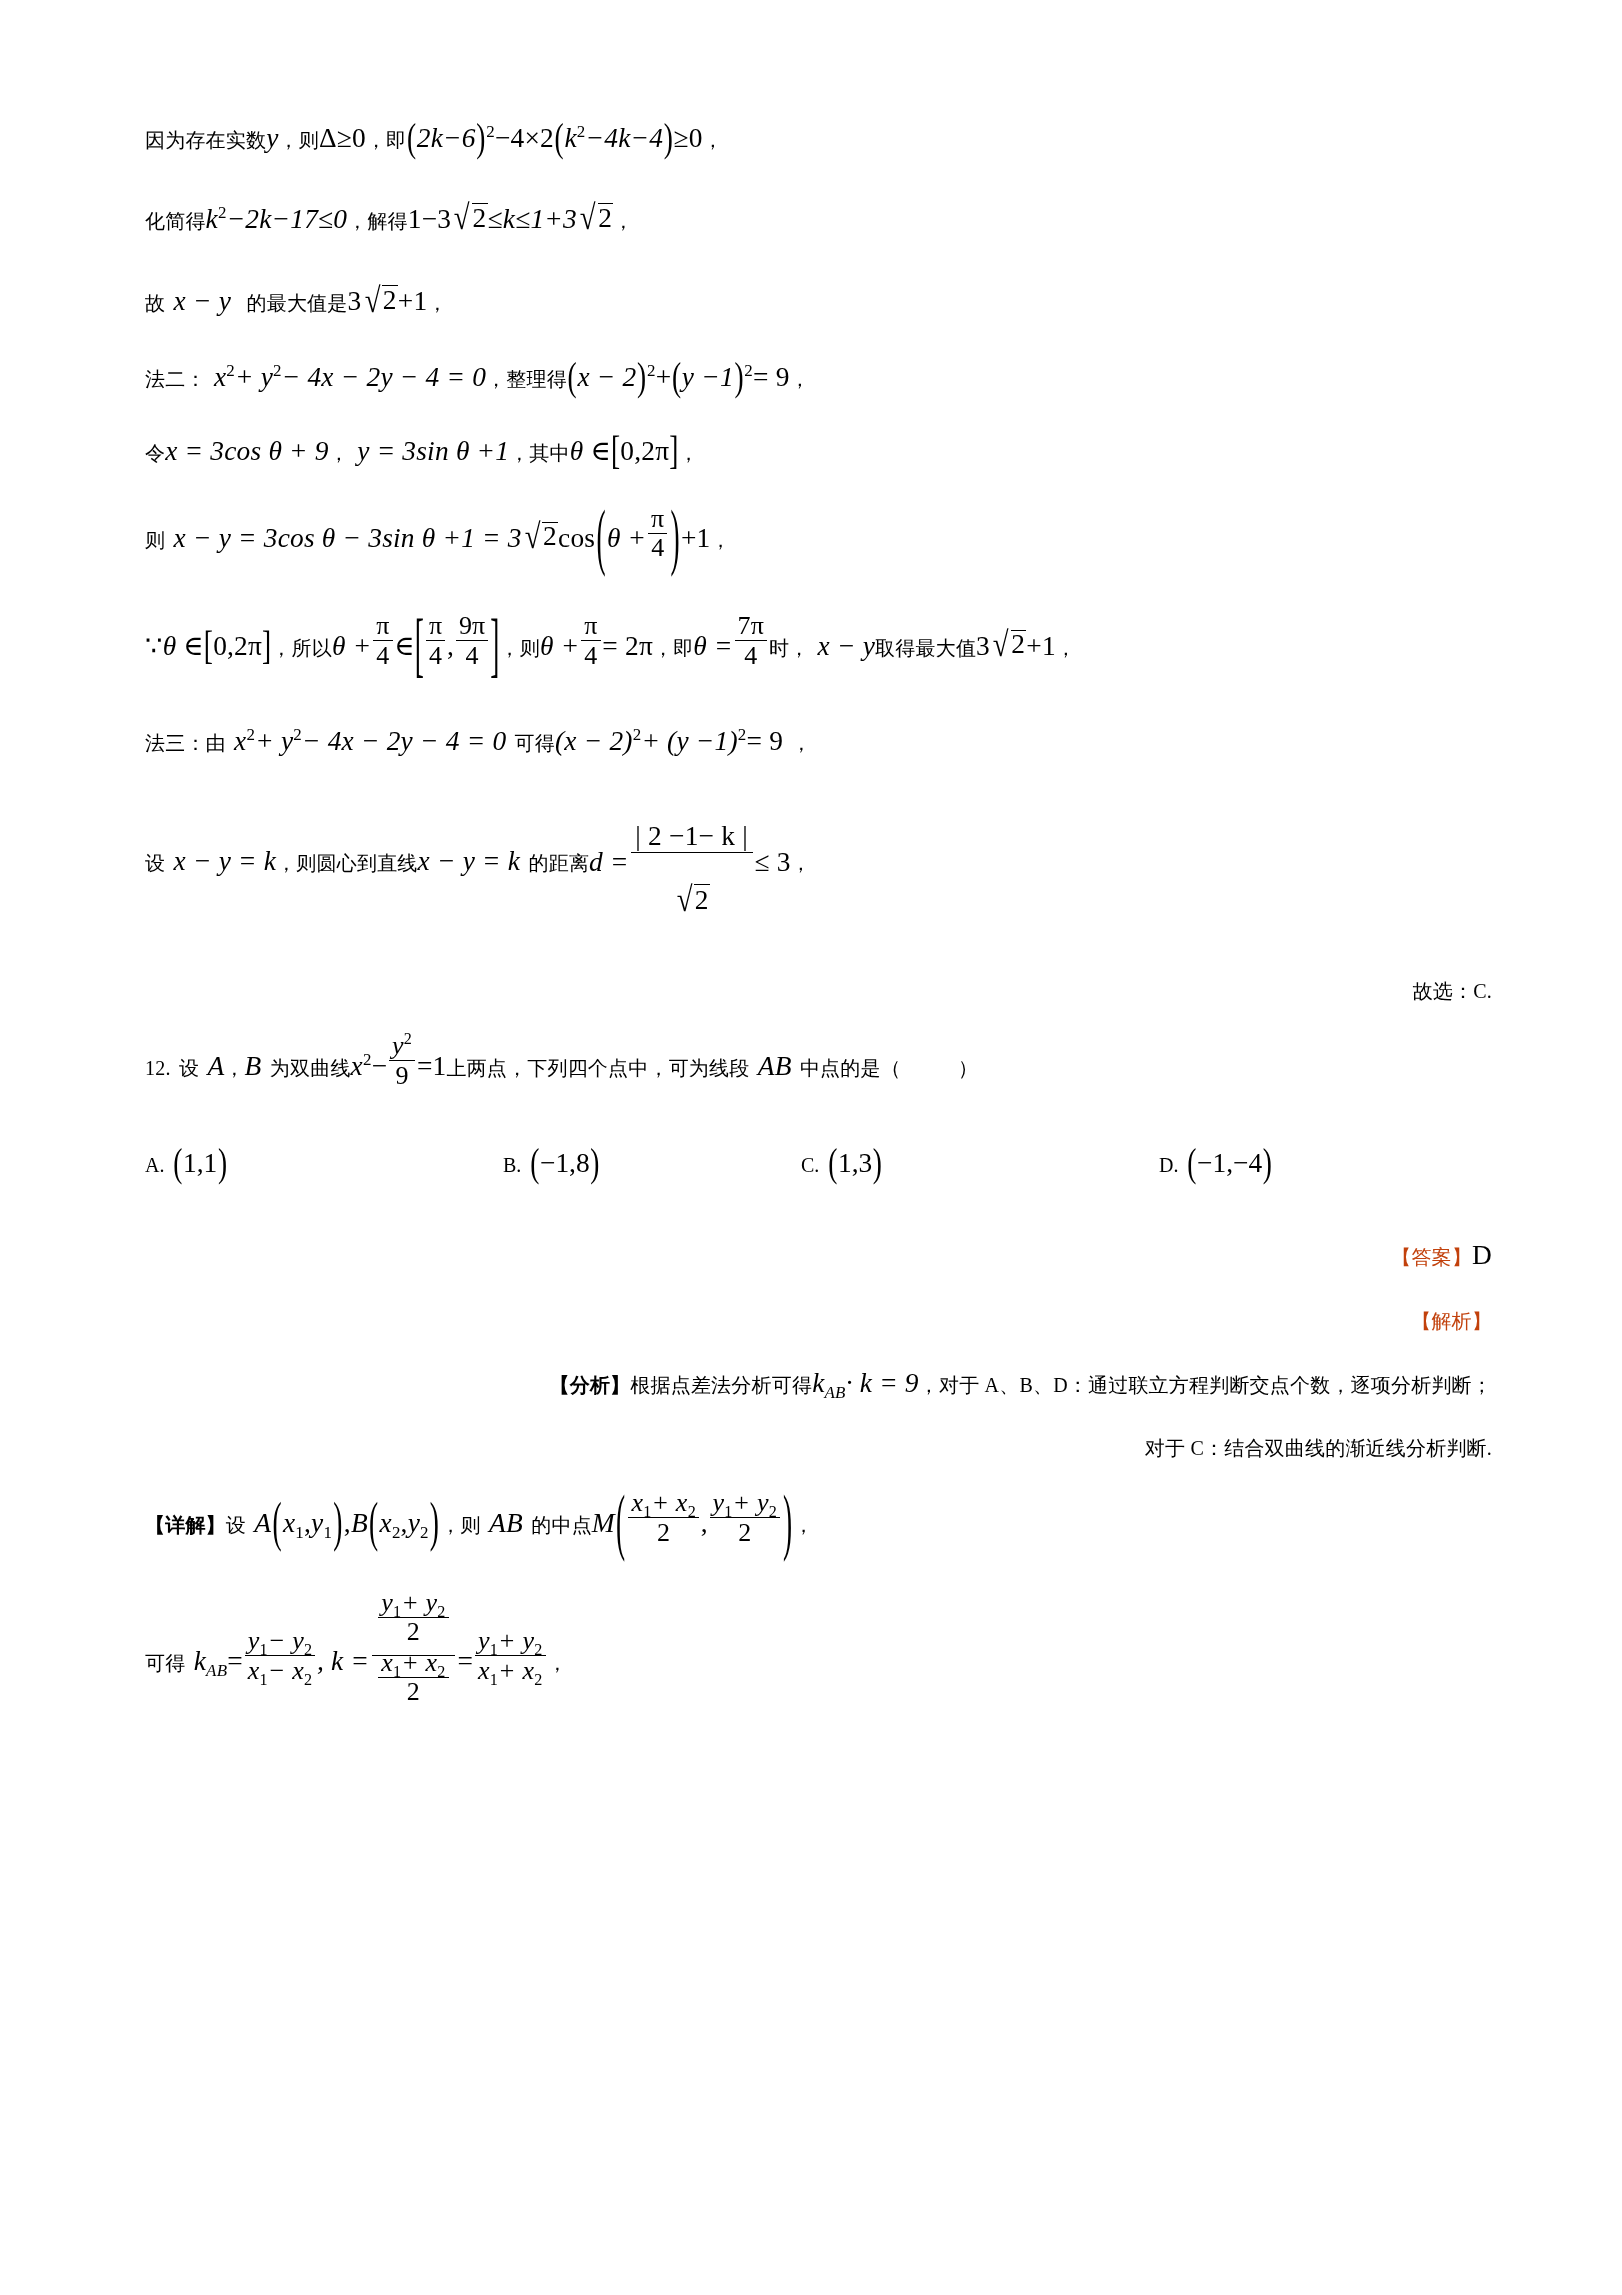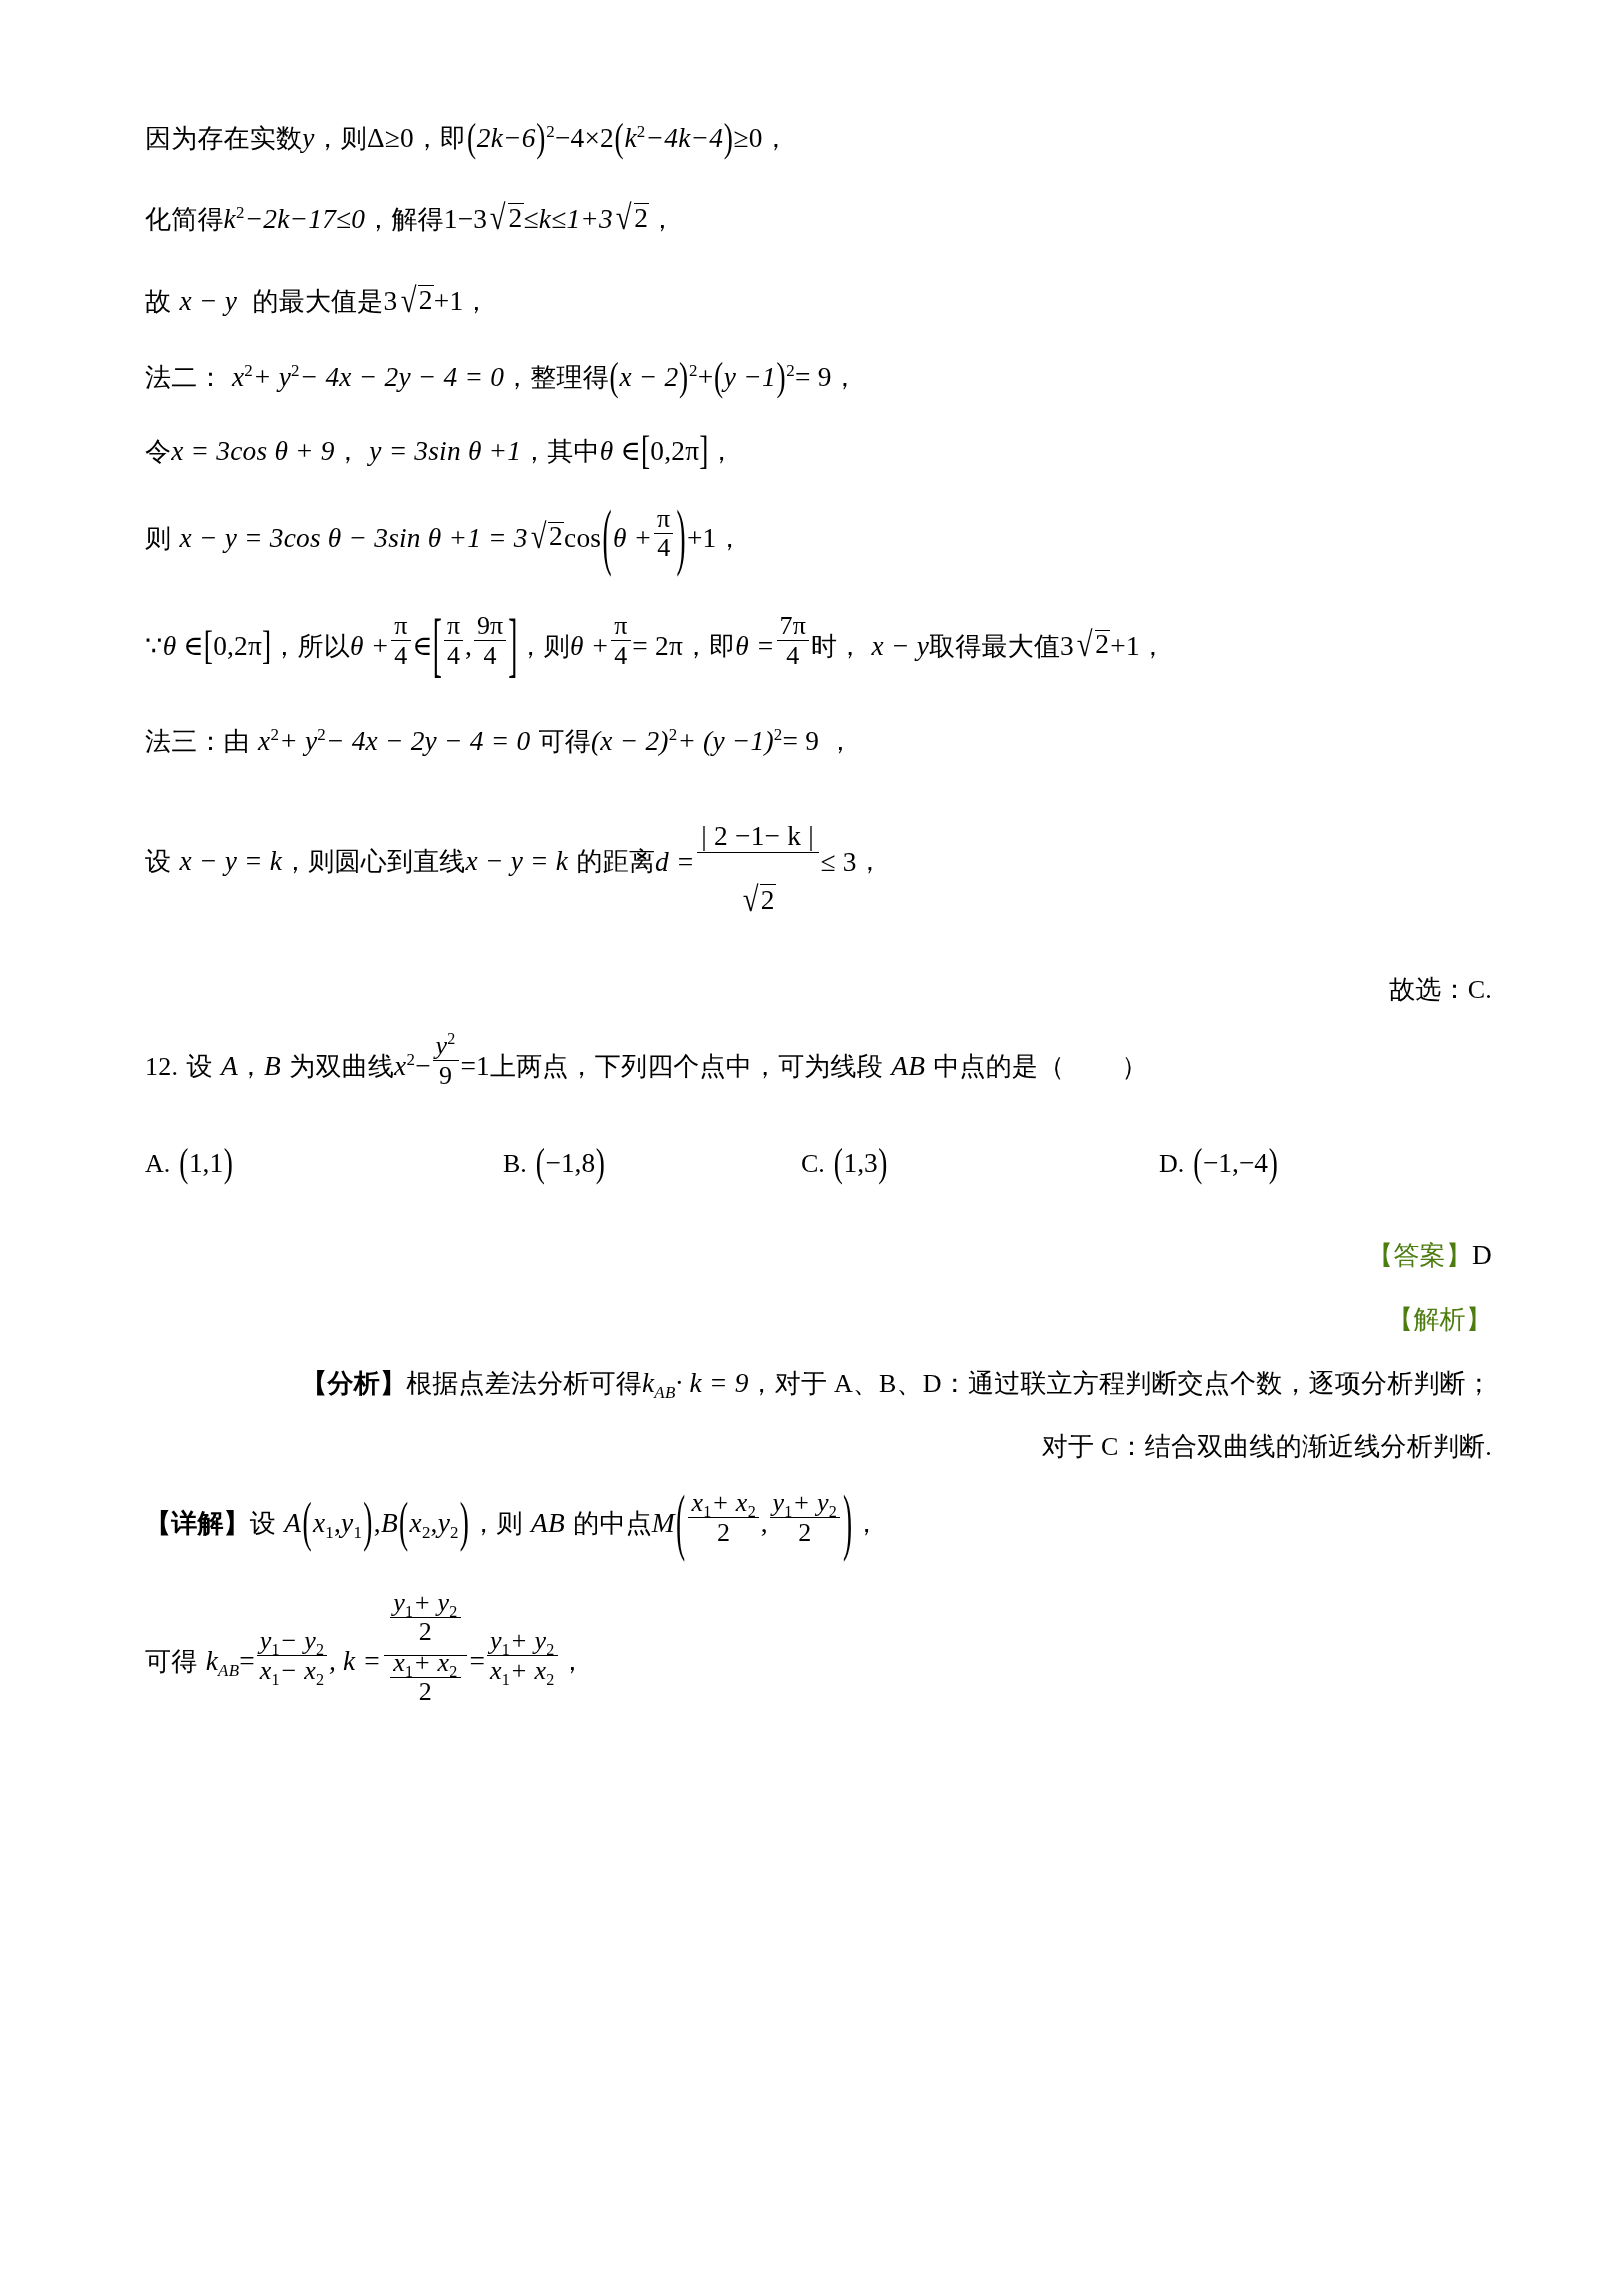--- a/index.html
+++ b/index.html
@@ -36,21 +36,21 @@
     white-space: nowrap;
     letter-spacing: 0.2px;
   }
   .blk { margin-bottom: 47px; }
   .blk-tall { margin-bottom: 51px; }
   .blk-short { margin-bottom: 37px; text-align: right; }
 
   
   .cn {
     font-family: "Liberation Serif", "DejaVu Serif", serif;
-    font-size: 26px;
+    font-size: 20px;
   }
   
   i.v, .mi {
     font-style: italic;
     font-family: "Liberation Serif", "DejaVu Serif", serif;
   }
   .mn, .mo {
     font-style: normal;
     font-family: "Liberation Serif", "DejaVu Serif", serif;
   }
@@ -180,21 +180,21 @@
     text-align: center;
   }
   .cfrac > .den {
     padding: 1.2px 4.2px 0 4.2px;
     display: block;
     text-align: center;
   }
 
   
   .blue {
-    color: #4d7c0f;
+    color: #c2410c;
     font-family: "Liberation Serif", "DejaVu Serif", serif;
   }
   .bold-br { font-weight: bold; }
 
   .opts {
     position: relative;
     font-size: 26px;
     height: 57px;
   }
   .opt {

